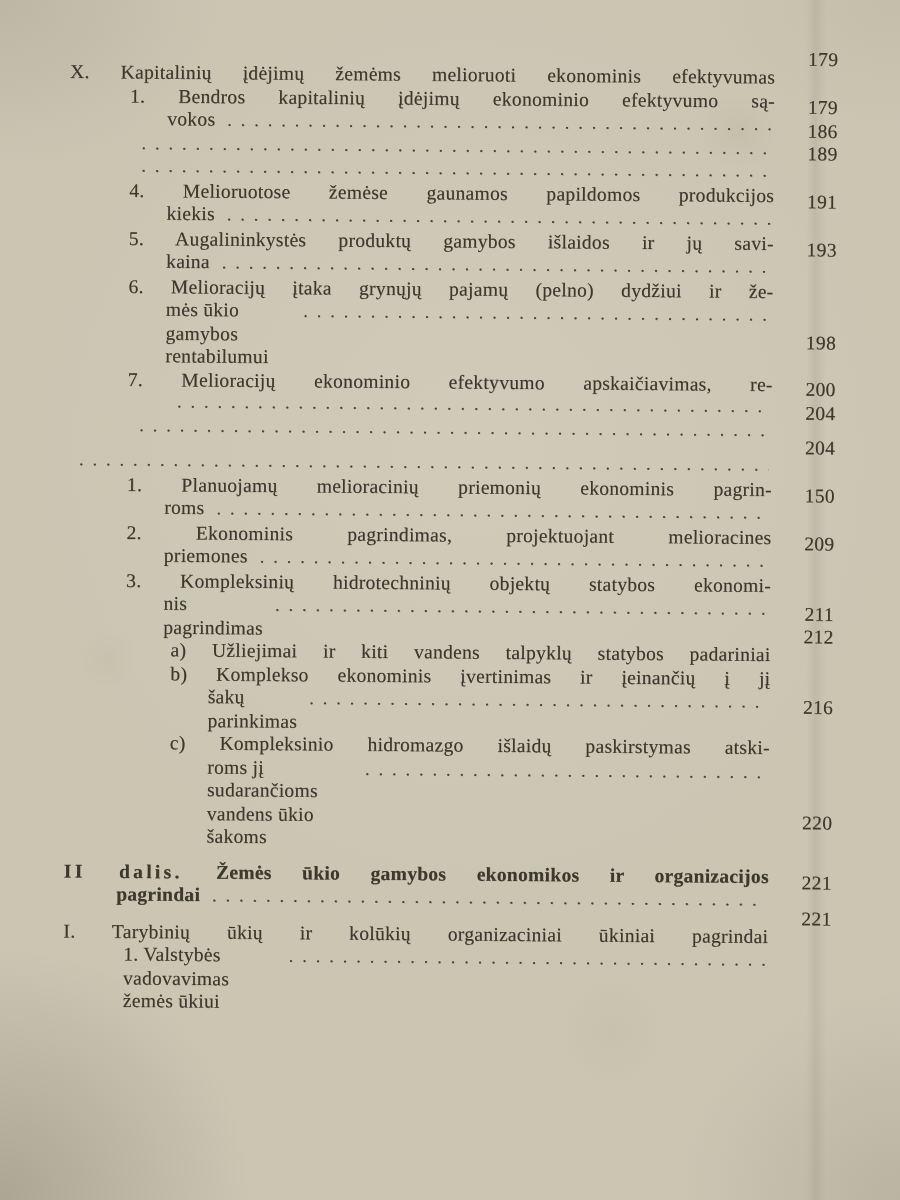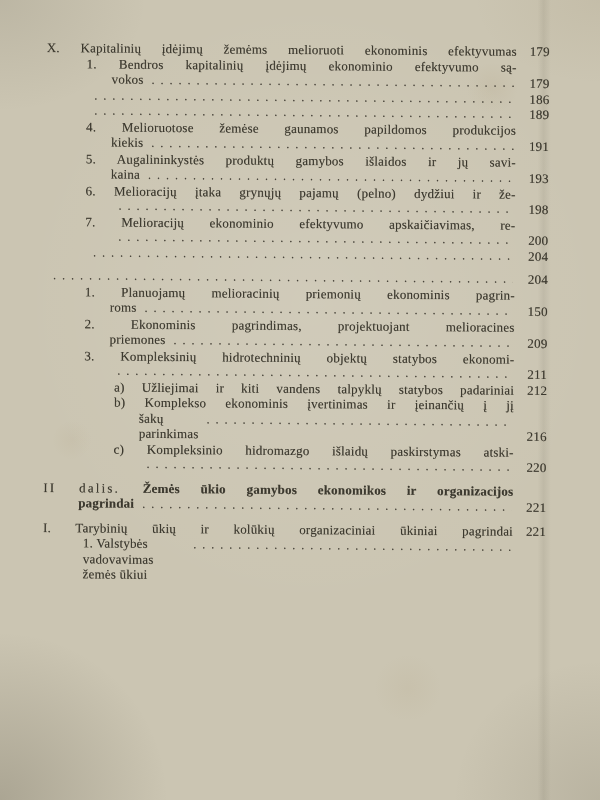--- a/index.html
+++ b/index.html
@@ -35,32 +35,32 @@
     letter-spacing: 0.2px;
     text-shadow: 0.2px 0.2px 0.4px rgba(56,52,40,0.45);
   }
   .entry { position: relative; padding-right: 42px; box-sizing: border-box; }
   .entry.gap { margin-top: 8px; }
   .jline { text-align: justify; text-align-last: justify; }
   .lline { display: flex; align-items: baseline; }
   .label { white-space: normal; }
   .label.bold { font-weight: bold; }
   .label.fill { flex: 1 1 auto; text-align: justify; text-align-last: justify; }
-  .prefix { font-weight: normal; letter-spacing: 2.2px; }
+  .prefix { font-weight: bold; letter-spacing: 2.2px; }
   .dots {
     flex: 1 1 auto; overflow: hidden; white-space: nowrap;
     margin: 0 2px 0 8px;
     color: #47433a; font-size: 12px; letter-spacing: 1.5px;
   }
   .dots::after {
     content: ". . . . . . . . . . . . . . . . . . . . . . . . . . . . . . . . . . . . . . . . . . . . . . . . . . . . . . . . . . . . . . . . . . . . . . . .";
   }
   .page-num {
-    position: absolute; right: 0; bottom: 0;
-    width: 38px; text-align: center;
+    position: absolute; right: 0; bottom: 12px;
+    width: 38px; text-align: right;
     color: #3b382e;
   }
 </style>
 </head>
 <body>
 
 <div class="photo">
   <div class="sheet">
     <div class="toc">
         <div class="entry" style="padding-left: 30px;">
@@ -102,20 +102,21 @@
           <span class="page-num">193</span>
           <div class="lline">
             <span class="label">kaina</span>
             <span class="dots"></span>
           </div>
         </div>
         <div class="entry" style="padding-left: 65px;">
           <div class="jline" style="margin-left: -25px;"><span class="label">6. Melioracijų įtaka grynųjų pajamų (pelno) dydžiui ir že-</span></div>
           <span class="page-num">198</span>
           <div class="lline">
+            <span class="label">mės ūkio gamybos rentabilumui</span>
             <span class="dots"></span>
           </div>
         </div>
         <div class="entry" style="padding-left: 65px;">
           <div class="jline" style="margin-left: -25px;"><span class="label">7. Melioracijų ekonominio efektyvumo apskaičiavimas, re-</span></div>
           <span class="page-num">200</span>
           <div class="lline">
             <span class="dots"></span>
           </div>
         </div>
@@ -144,20 +145,21 @@
           <span class="page-num">209</span>
           <div class="lline">
             <span class="label">priemones</span>
             <span class="dots"></span>
           </div>
         </div>
         <div class="entry" style="padding-left: 65px;">
           <div class="jline" style="margin-left: -25px;"><span class="label">3. Kompleksinių hidrotechninių objektų statybos ekonomi-</span></div>
           <span class="page-num">211</span>
           <div class="lline">
+            <span class="label">nis pagrindimas</span>
             <span class="dots"></span>
           </div>
         </div>
         <div class="entry" style="padding-left: 95px;">
           <span class="page-num">212</span>
           <div class="lline" style="margin-left: -25px;">
             <span class="label fill">a) Užliejimai ir kiti vandens talpyklų statybos padariniai</span>
           </div>
         </div>
         <div class="entry" style="padding-left: 95px;">
@@ -165,20 +167,21 @@
           <span class="page-num">216</span>
           <div class="lline">
             <span class="label">šakų parinkimas</span>
             <span class="dots"></span>
           </div>
         </div>
         <div class="entry" style="padding-left: 95px;">
           <div class="jline" style="margin-left: -25px;"><span class="label">c) Kompleksinio hidromazgo išlaidų paskirstymas atski-</span></div>
           <span class="page-num">220</span>
           <div class="lline">
+            <span class="label">roms jį sudarančioms vandens ūkio šakoms</span>
             <span class="dots"></span>
           </div>
         </div>
         <div class="entry gap" style="padding-left: 35px;">
           <div class="jline" style="margin-left: -35px;"><span class="label bold"><span class="prefix">II dalis. </span>Žemės ūkio gamybos ekonomikos ir organizacijos</span></div>
           <span class="page-num">221</span>
           <div class="lline">
             <span class="label bold">pagrindai</span>
             <span class="dots"></span>
           </div>

